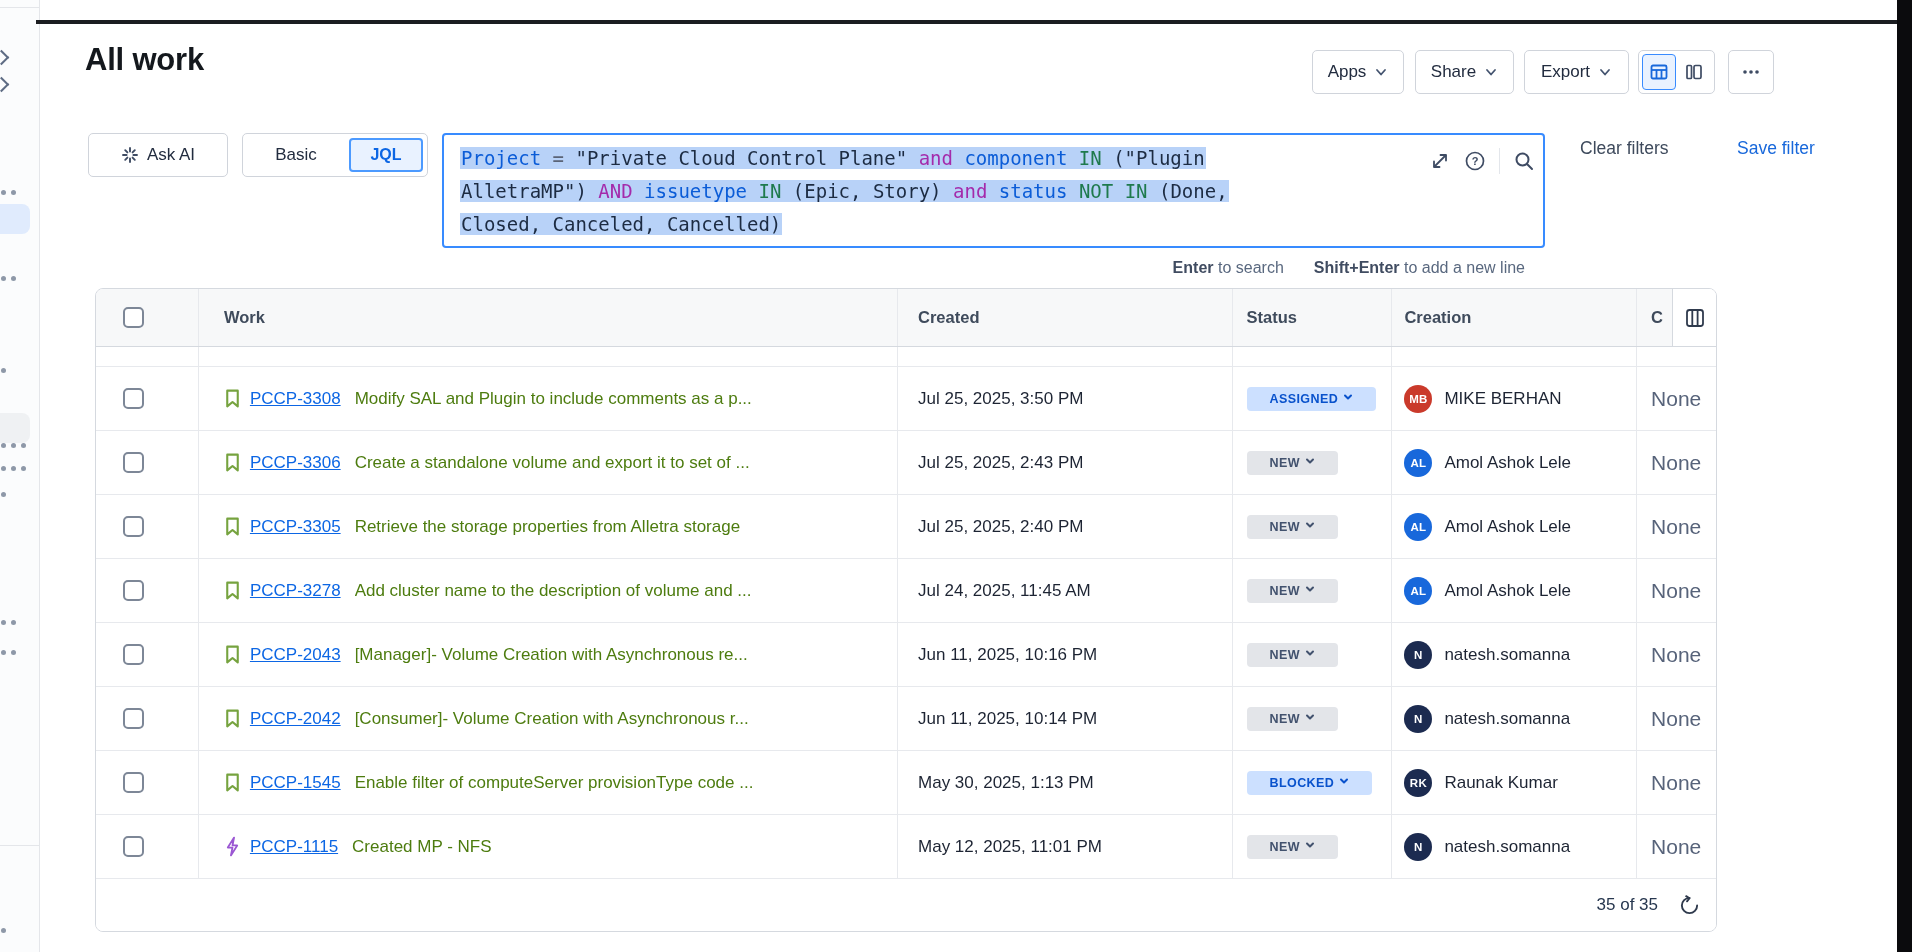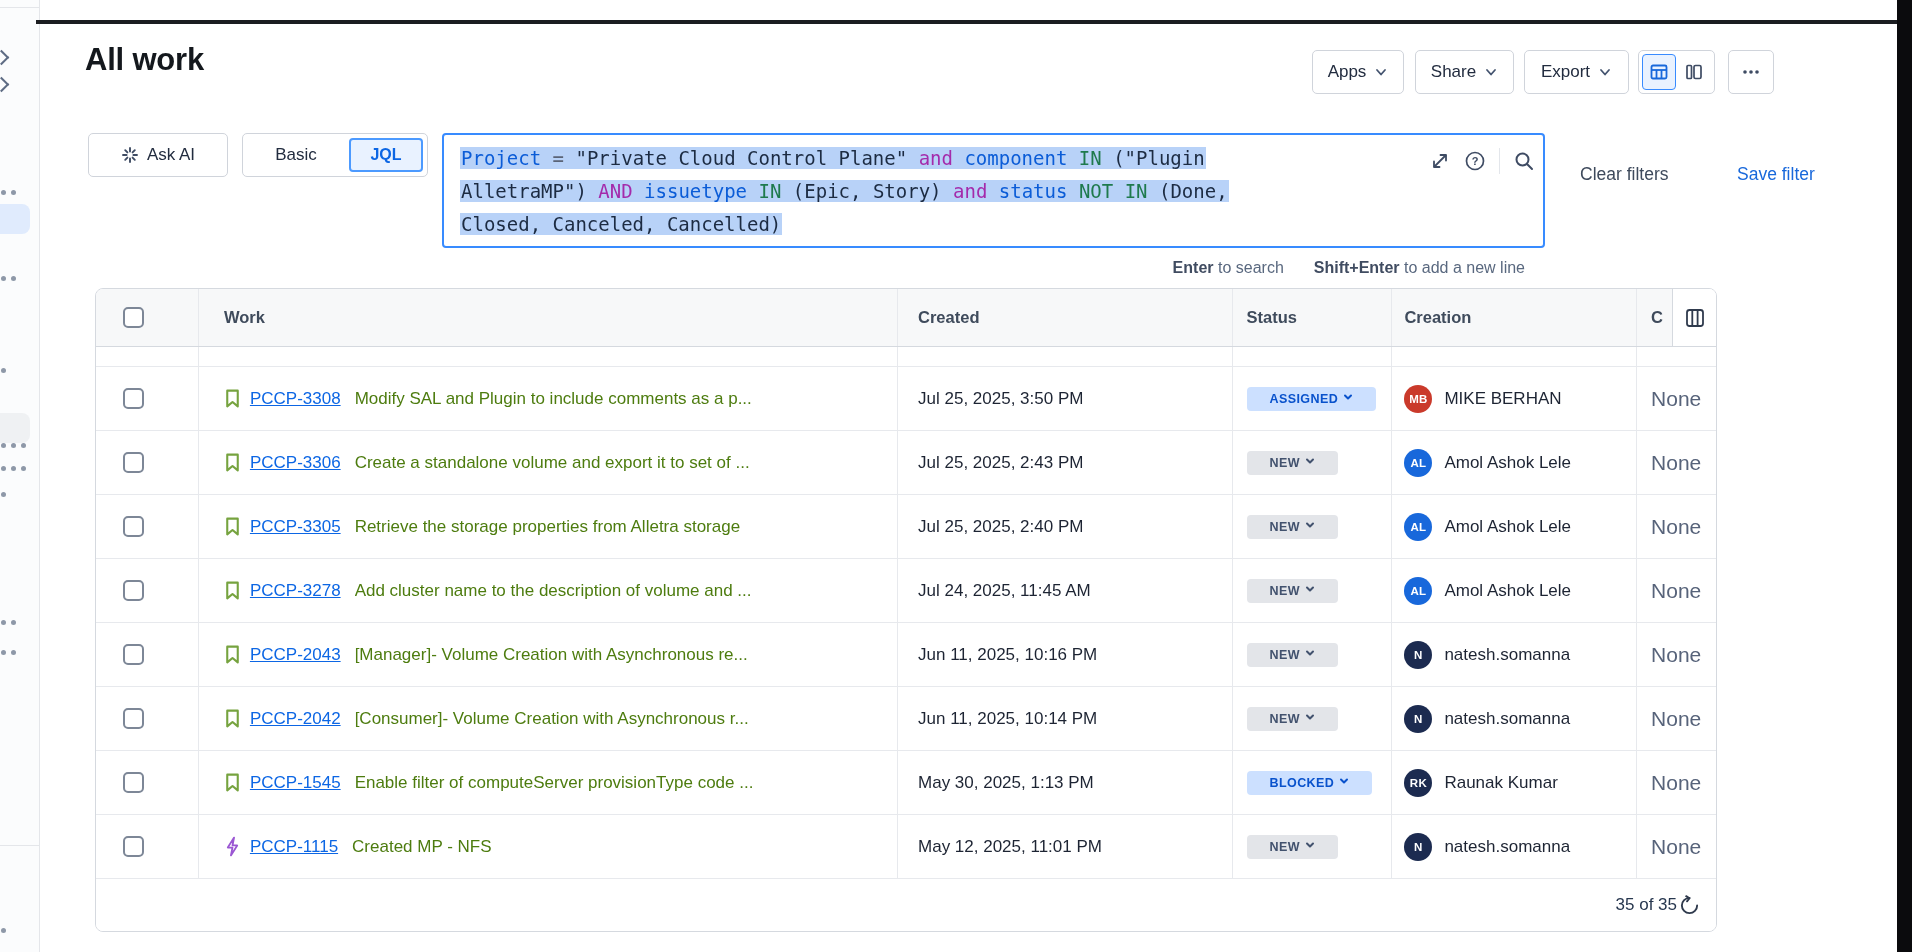--- a/index.html
+++ b/index.html
@@ -48,36 +48,36 @@
                border:2px solid #388BFF; border-radius:4px; padding:7px 150px 7px 16px;
                font-family:"DejaVu Sans Mono",monospace; font-size:19px; cursor:text; }
   .jql-line { height:33px; line-height:33px; white-space:pre; }
   .jql-sel  { background:#B8D2F8; padding:0 1px; }
   .tk-field { color:#0B5CD7; } .tk-kw { color:#A42BAB; } .tk-fn { color:#1F7A4D; }
   .tk-op { color:#5A6477; } .tk-text { color:#1C2B42; }
   .qb-icons { position:absolute; right:8px; top:13px; display:flex; align-items:center; gap:13px; }
   .qb-sep { width:1px; height:26px; background:#E3E6EB; }
   .icon-btn { display:flex; align-items:center; justify-content:center; cursor:pointer; background:none; border:none; }
 
-  .link { position:absolute; top:164px; font-size:17.5px; font-weight:500; cursor:pointer; white-space:nowrap; }
+  .link { position:absolute; top:138px; font-size:17.5px; font-weight:500; cursor:pointer; white-space:nowrap; }
   #clear-filters { left:1580px; color:#3E4A5C; }
   #save-filter   { left:1737px; color:#1868DB; }
 
   .hint { position:absolute; left:1122px; top:259px; width:403px; display:flex; gap:30px; justify-content:flex-end;
           font-size:16px; color:#59687F; white-space:nowrap; }
   .hint b { color:#404C61; }
 
   
   .worktable { position:absolute; left:95px; top:288px; width:1622px; background:#fff;
                border:1px solid #D5D9DF; border-radius:8px; overflow:hidden; }
   .tr { display:flex; border-bottom:1px solid #E7E9ED; background:#fff; }
   .tr.thead { height:58px; background:#F7F8F9; border-bottom:1px solid #D5D9DF; }
   .tr.sliver { height:20px; }
   .tr.row { height:64px; }
-  .tr.tfoot { height:52px; border-bottom:none; justify-content:flex-end; align-items:center; padding-right:16px; gap:2px; }
+  .tr.tfoot { height:52px; border-bottom:none; justify-content:flex-end; align-items:center; padding-right:16px; gap:21px; }
   .td { display:flex; align-items:center; border-right:1px solid #E7E9ED; height:100%; overflow:hidden; }
   .td:last-child { border-right:none; }
   .c0 { width:103px; padding-left:27px; }
   .c1 { width:700px; padding-left:25px; }
   .c2 { width:335px; padding-left:20px; }
   .c3 { width:160px; padding-left:14px; }
   .c4 { width:245px; padding-left:12px; }
   .c5 { width:79px;  padding-left:14px; }
   .thead .c5 { padding-right:0; position:relative; }
   .hlabel { font-size:16.5px; font-weight:700; color:#3F4B5C; }

